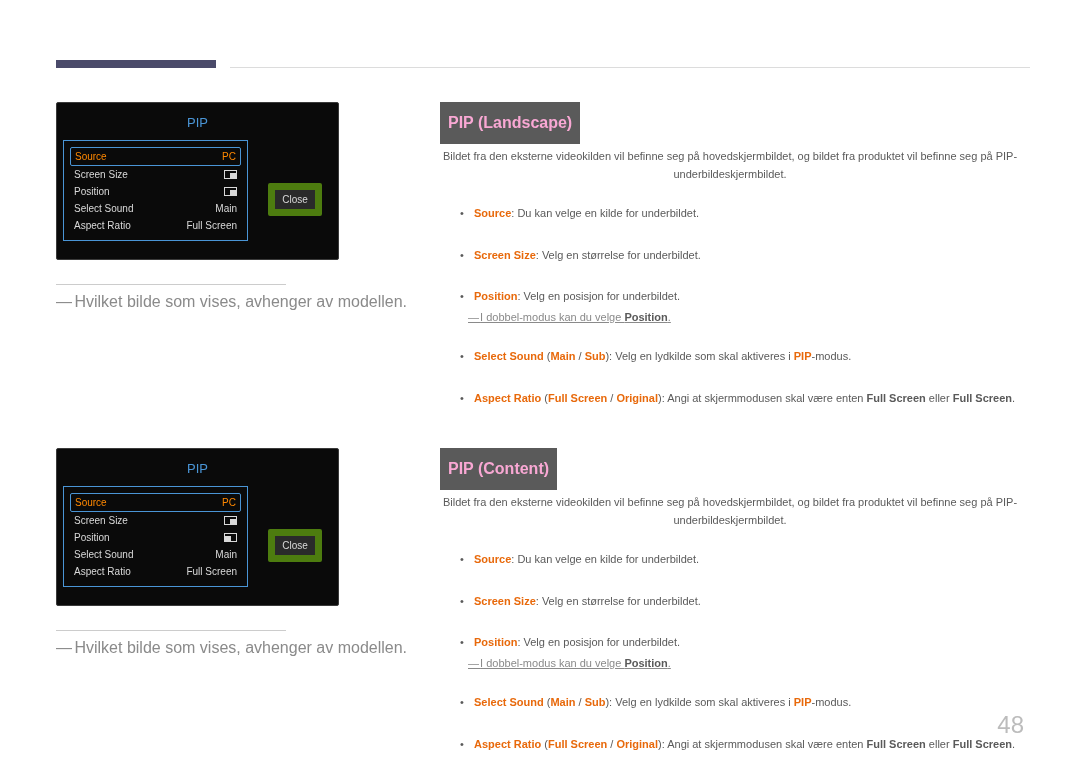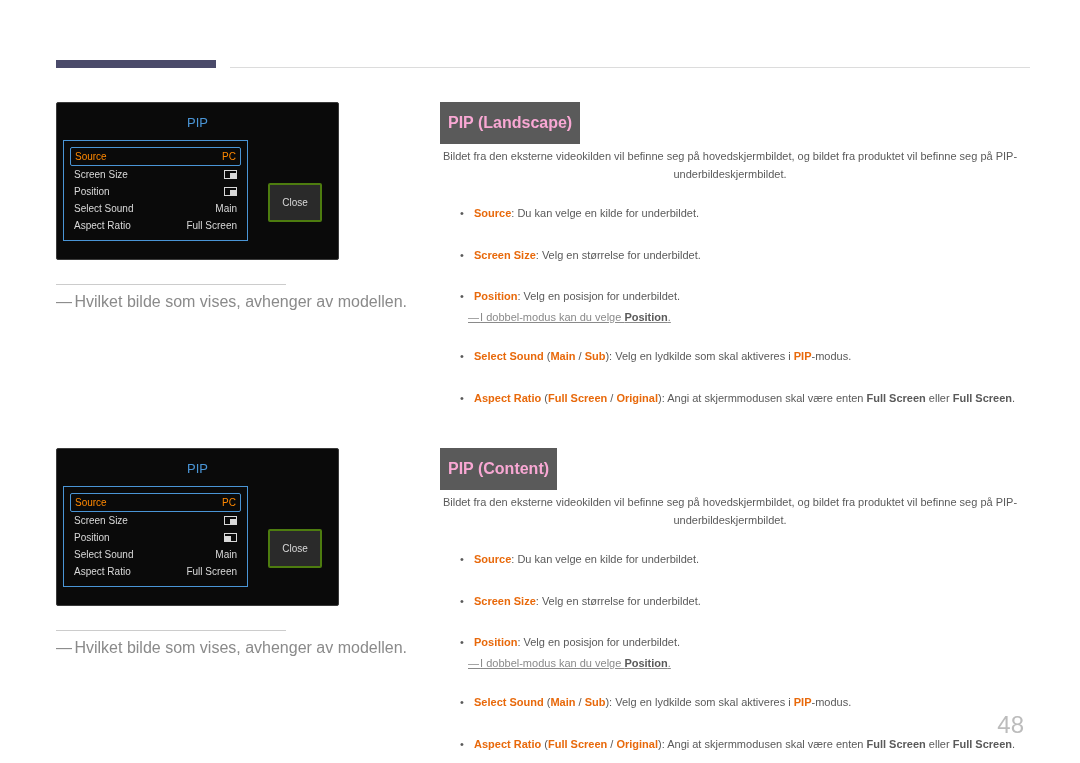--- a/index.html
+++ b/index.html
@@ -65,27 +65,27 @@
     color: #ff8800;
     border: 1px solid #4a95d6;
     border-radius: 2px;
   }
   .osd-wrap { position: relative; }
   .osd-close {
     position: absolute;
     right: 16px;
     top: 80px;
     width: 54px;
-    padding: 12px 0;
+    padding: 4px 0;
     text-align: center;
     background: #2a2a2a;
     color: #d9d9d9;
     font-size: 10px;
     border-radius: 2px;
-    border: 2px solid #4d7c0f;
+    border: 7px solid #4d7c0f;
   }
   .pip-icon {
     display: inline-block;
     width: 13px; height: 9px;
     border: 1px solid #d9d9d9;
     position: relative;
   }
   .pip-icon::after {
     content: "";
     position: absolute;

